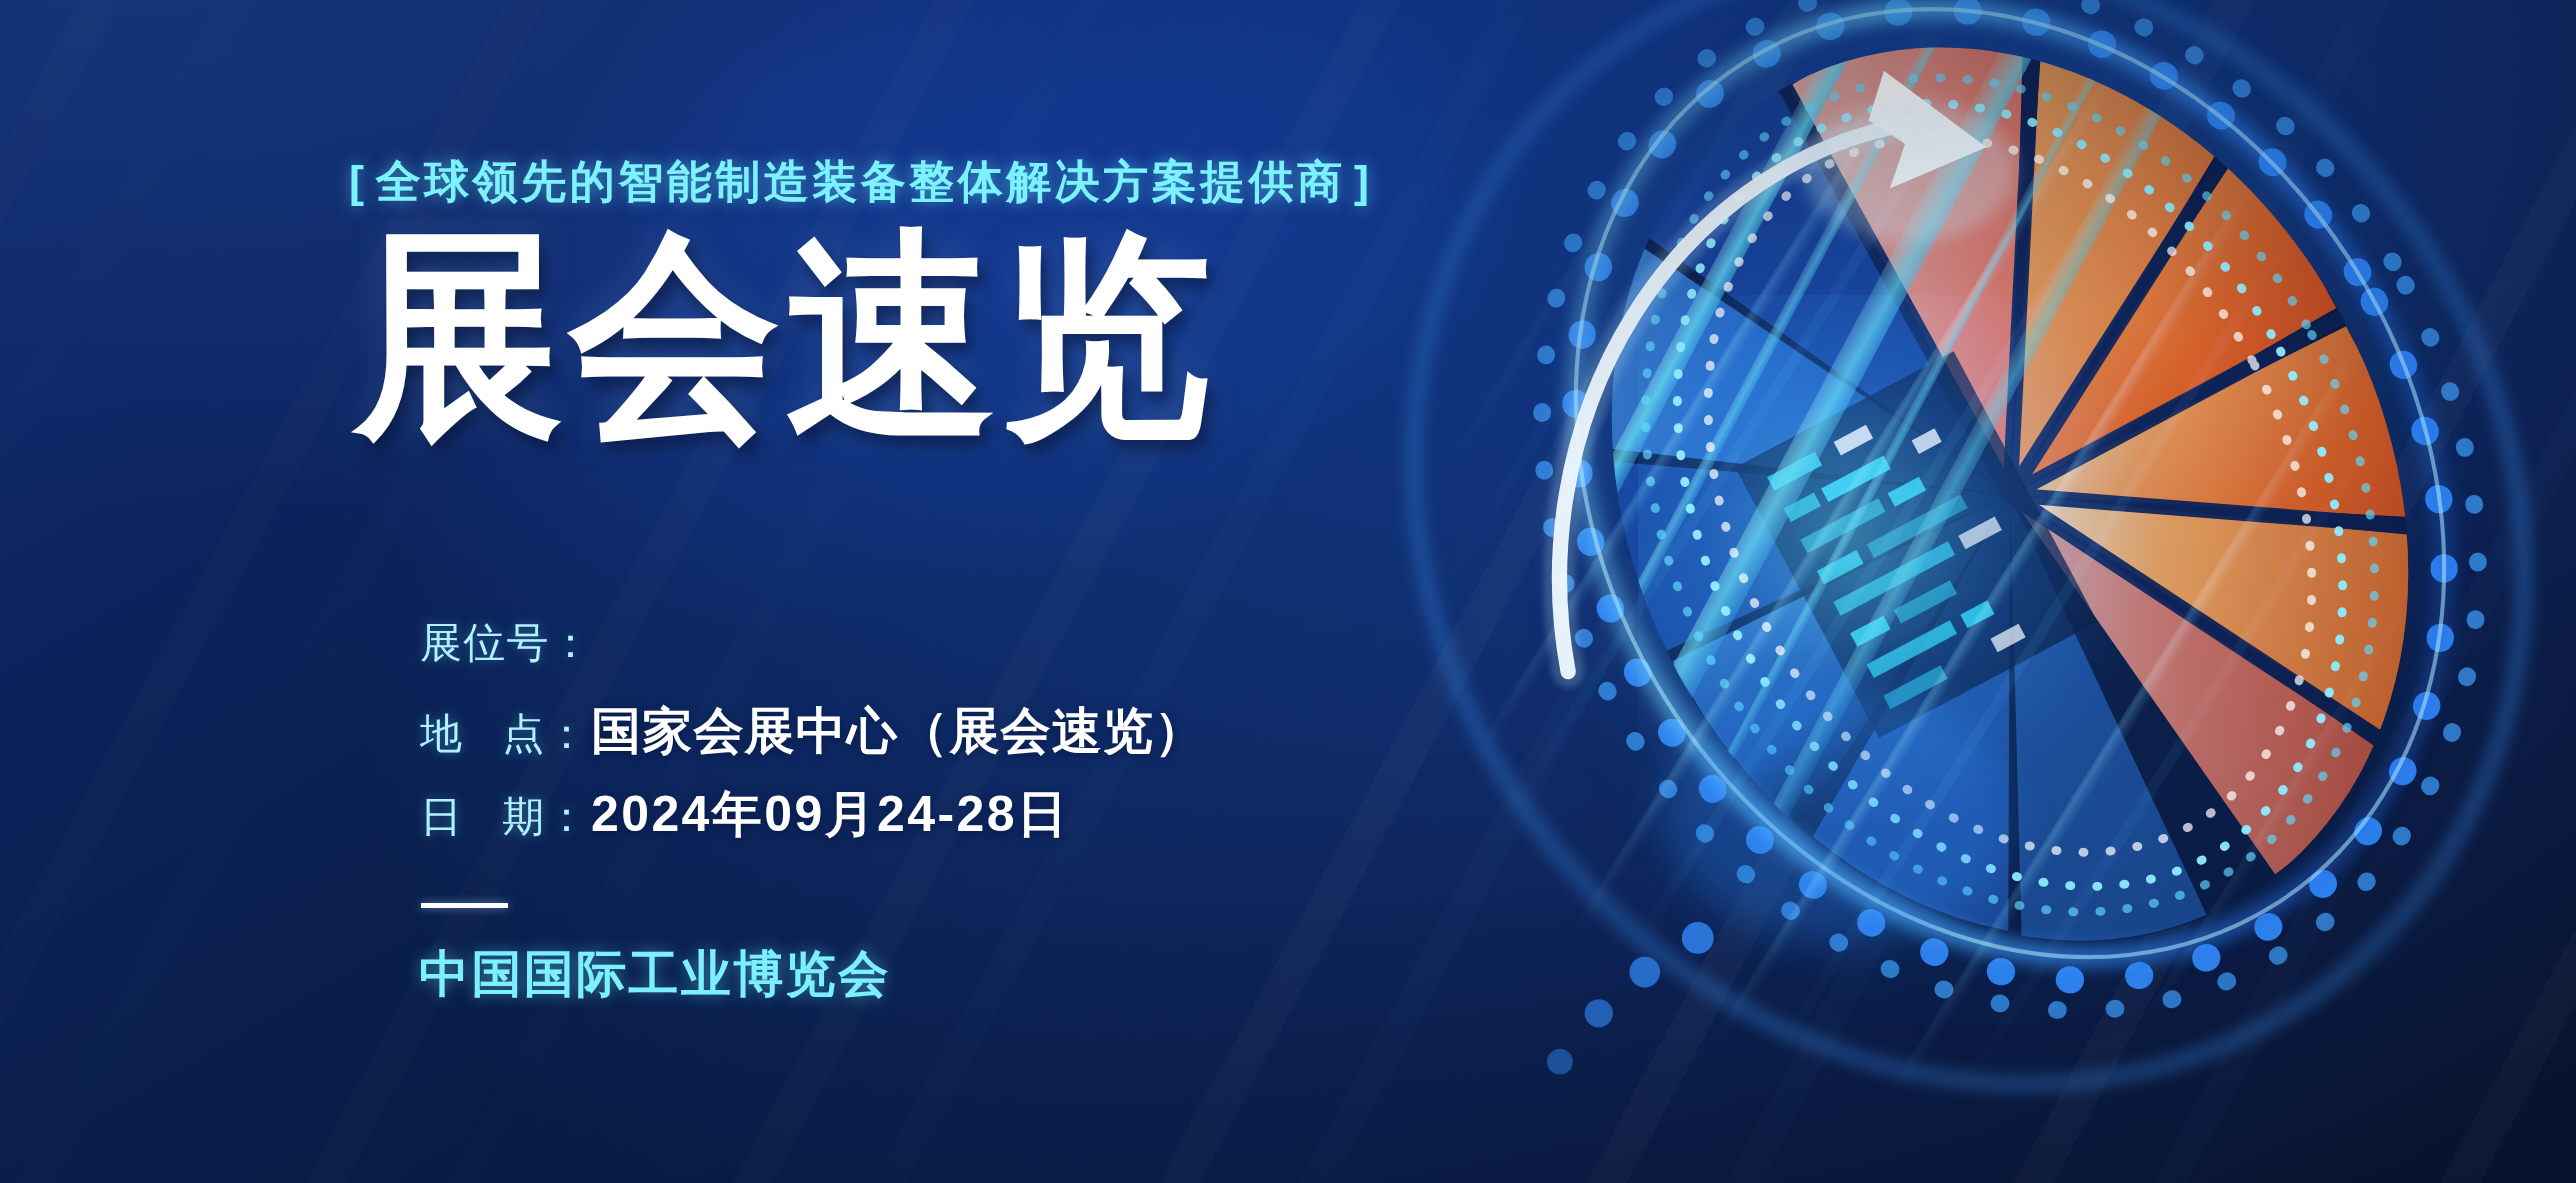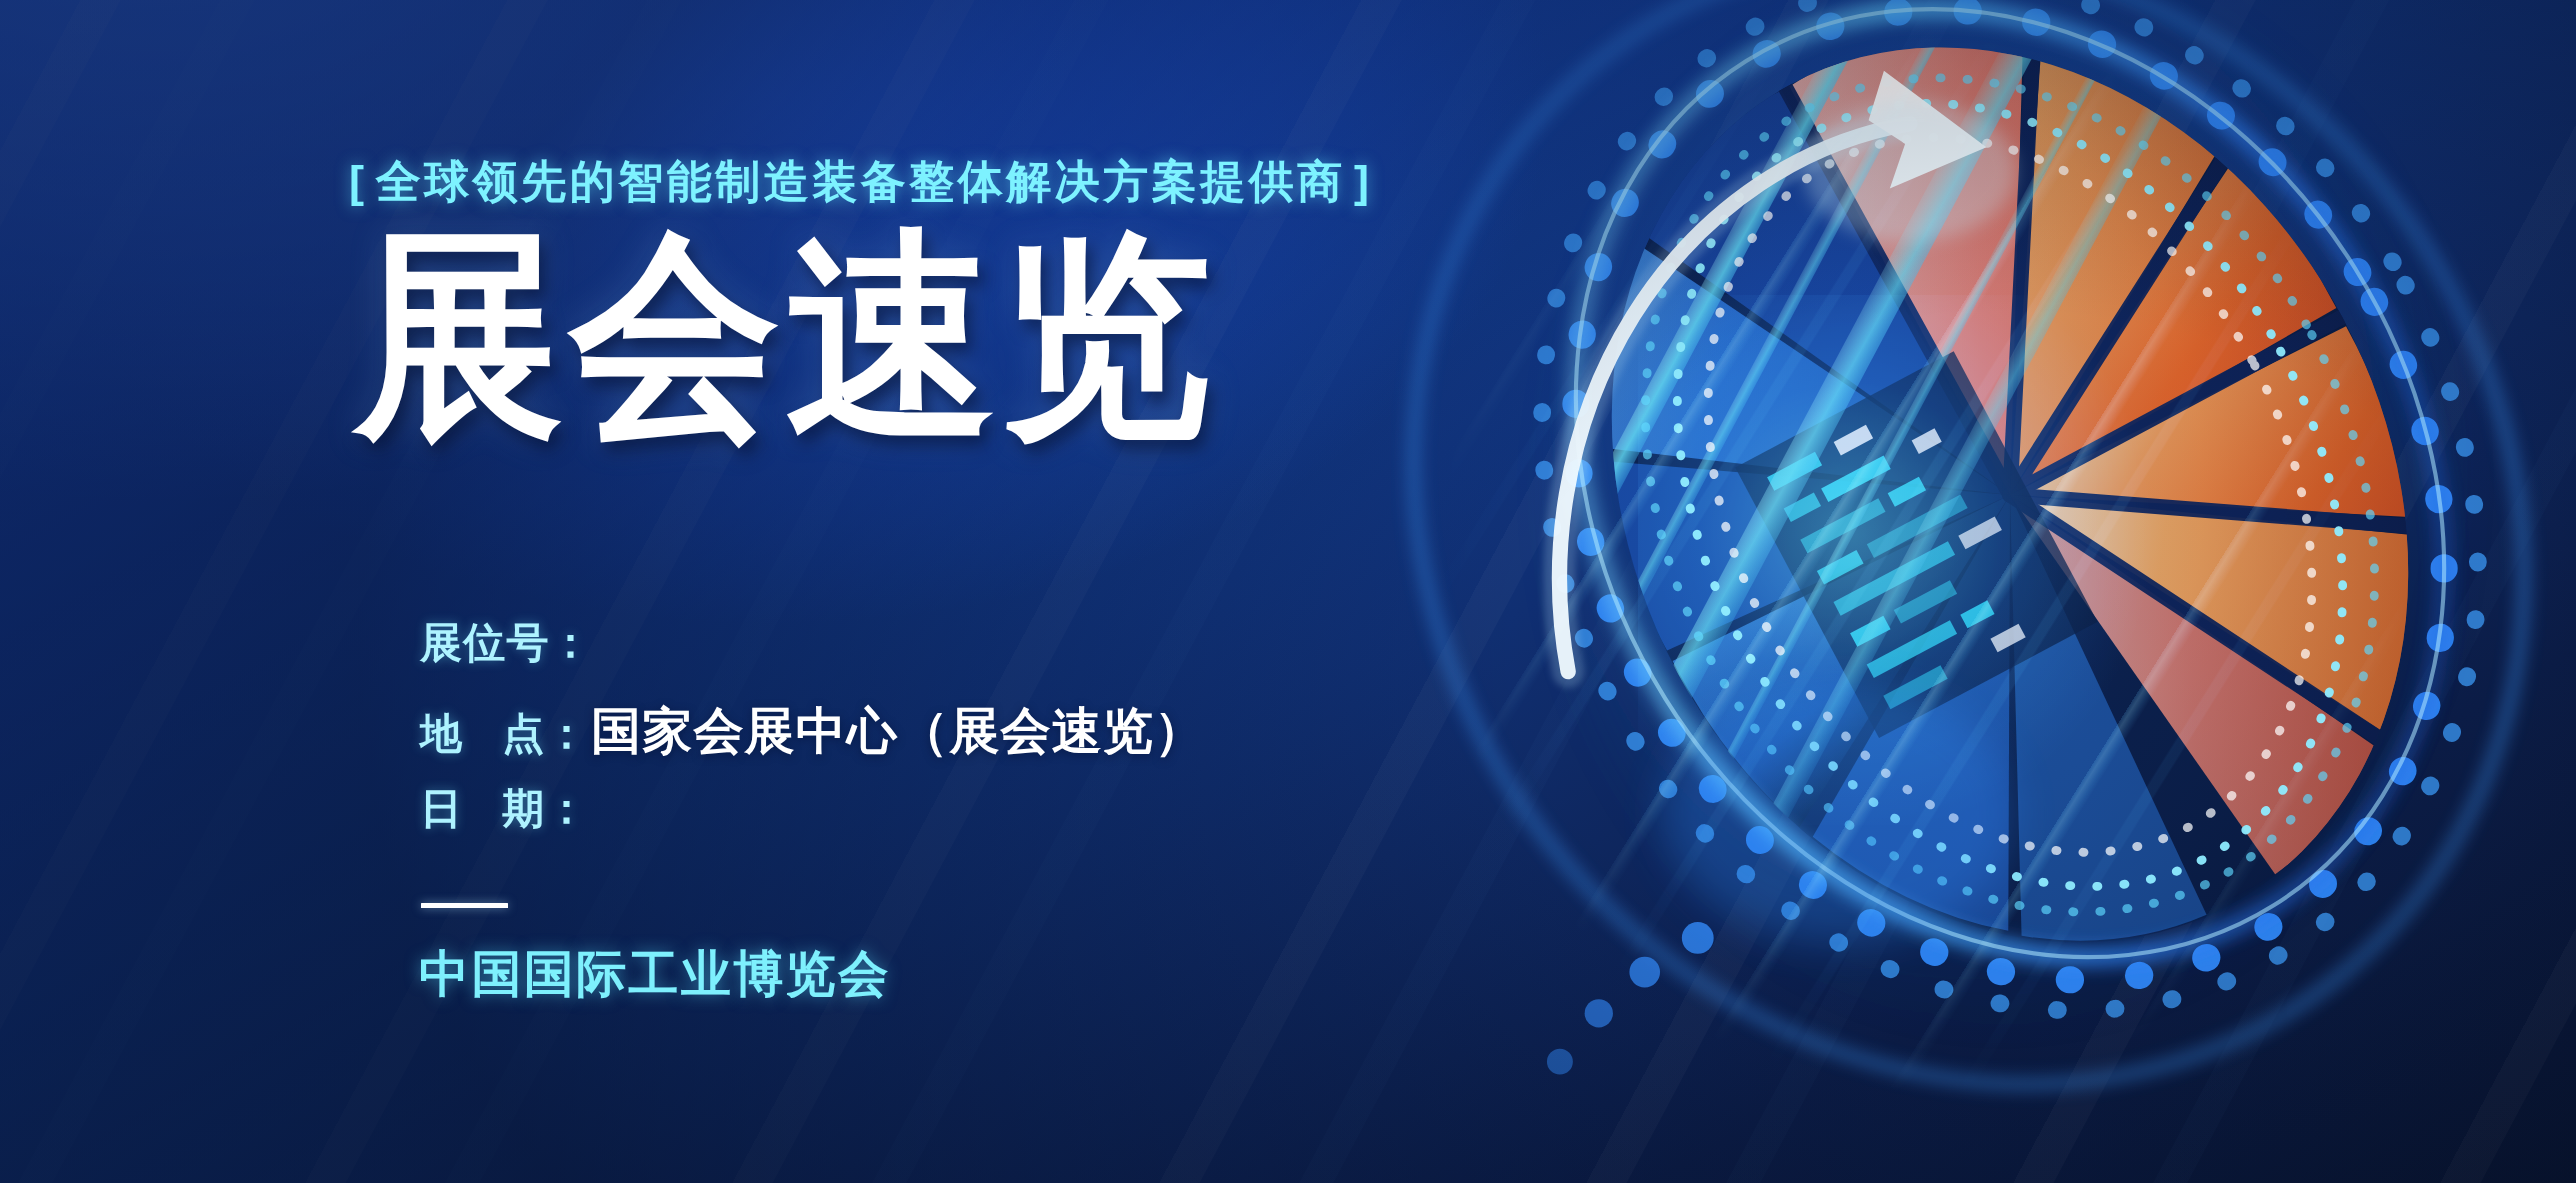--- a/index.html
+++ b/index.html
@@ -130,21 +130,21 @@
   .info-row {
     display: flex;
     align-items: baseline;
     height: 83px;
     white-space: nowrap;
   }
   .info-label {
     width: 171px;
     flex: 0 0 171px;
     font-size: 42px;
-    font-weight: 700;
+    font-weight: 400;
     color: #aef3ff;
     letter-spacing: 1.2px;
     text-shadow: 0 0 10.6px rgba(110,230,255,0.4);
   }
   .info-label .sp { display: inline-block; width: 39px; }
   .info-value {
     font-size: 50px;
     font-weight: 700;
     color: #ffffff;
     letter-spacing: 1.2px;
@@ -372,20 +372,21 @@
         <span class="info-label"><span>展位号</span><span>：</span></span>
       </div>
 
       <div class="info-row">
         <span class="info-label"><span>地</span><span class="sp"></span><span>点</span><span>：</span></span>
         <span class="info-value">国家会展中心（展会速览）</span>
       </div>
 
       <div class="info-row">
         <span class="info-label"><span>日</span><span class="sp"></span><span>期</span><span>：</span></span>
+        <span class="info-value num">2024年09月24-28日</span>
       </div>
 
     </div>
 
     <div class="divider"></div>
 
     <div class="footer">中国国际工业博览会</div>
 
   </div>
 </div>

